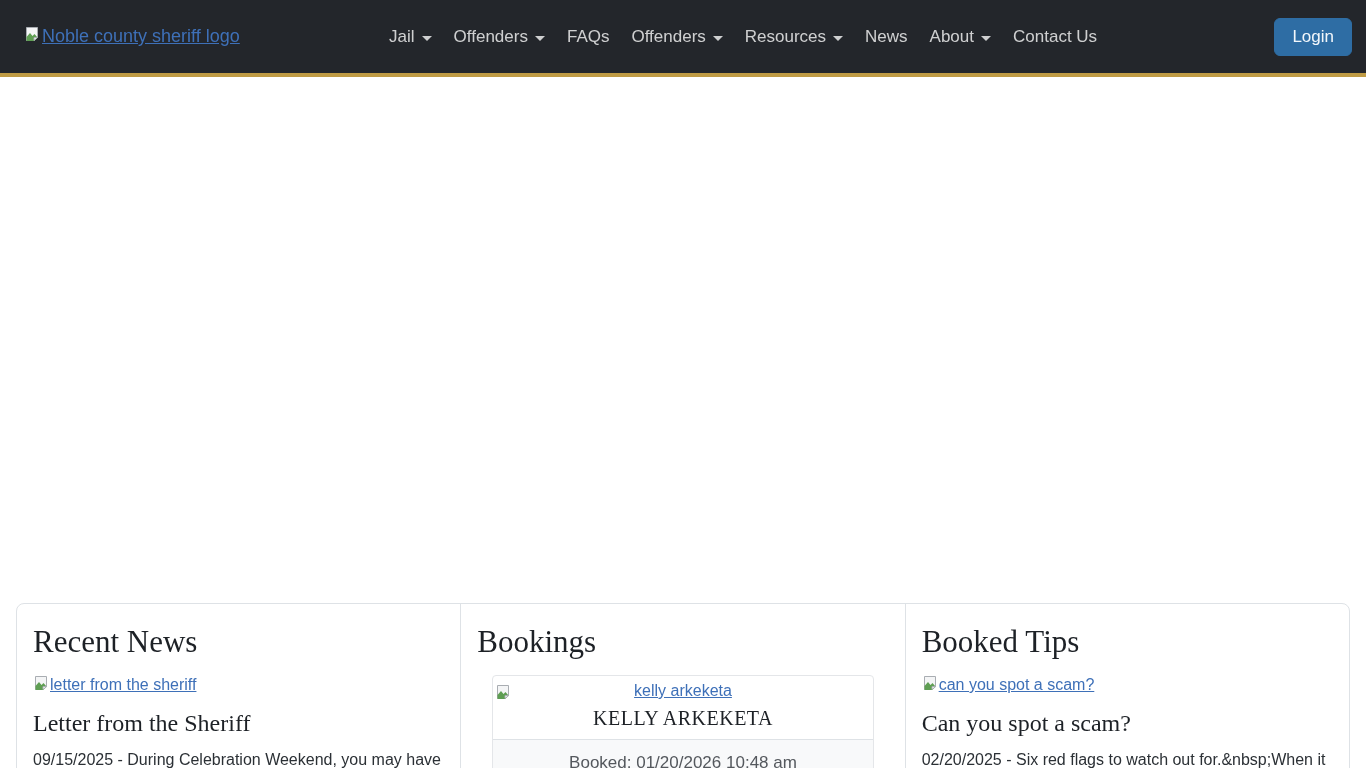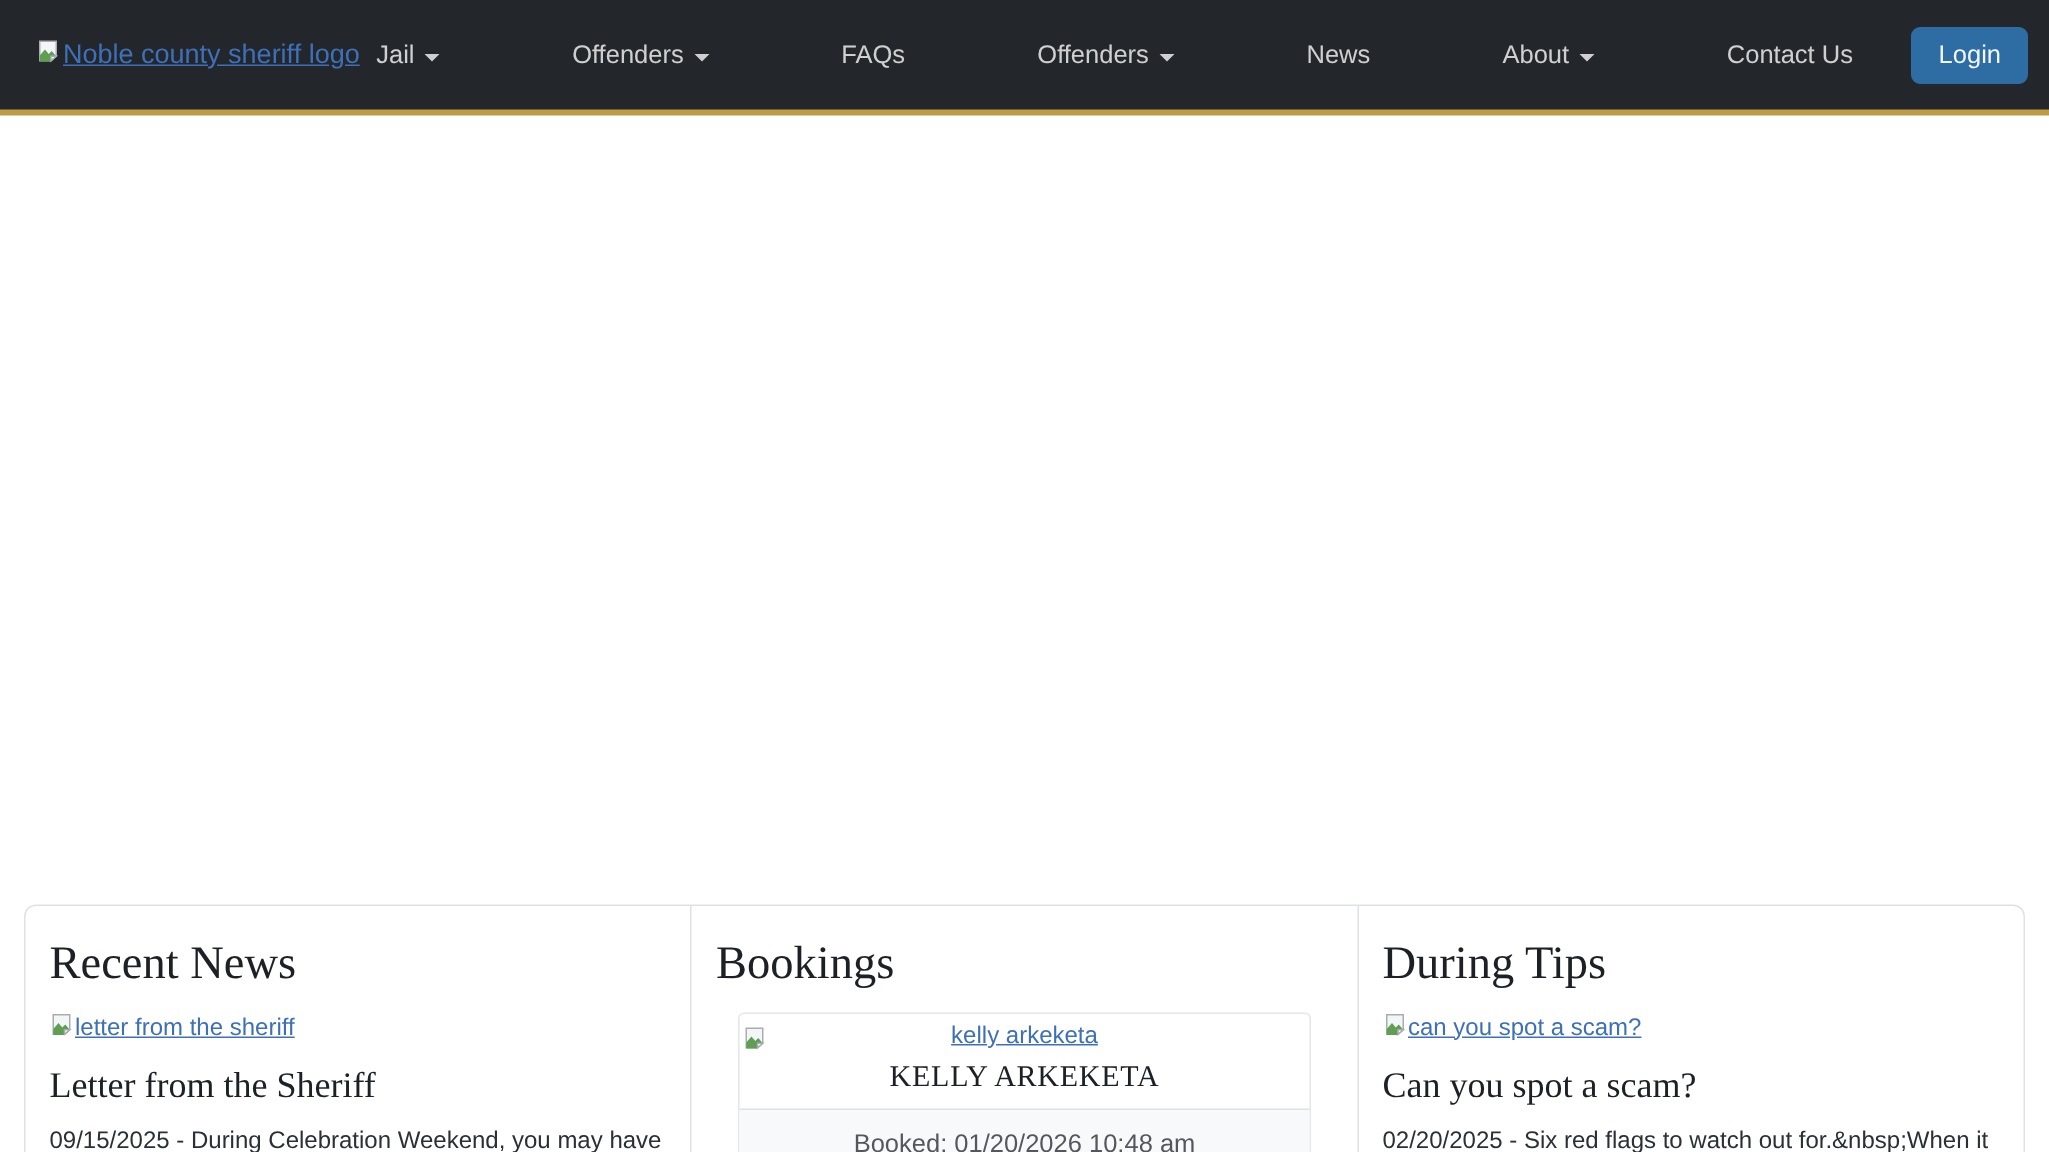--- a/index.html
+++ b/index.html
@@ -20,21 +20,21 @@
     padding: 0 14px;
   }
   .brand {
     display: inline-flex; align-items: flex-start; gap: 2px;
     margin-left: 10px;
     color: #3e70b8; text-decoration: underline;
     font-size: 18px; cursor: pointer; white-space: nowrap;
   }
   .nav {
     flex: 1;
-    display: flex; justify-content: space-between; align-items: center;
+    display: flex; justify-content: center; align-items: center;
   }
   .nav a {
     color: rgba(255,255,255,0.78);
     font-size: 17px;
     padding: 8px 11px;
     text-decoration: none;
     display: inline-flex; align-items: center; gap: 7px;
     white-space: nowrap; cursor: pointer;
   }
   .caret {
@@ -146,20 +146,24 @@
       </a>
     <a>
         <span>Offenders</span>
         <span class="caret"></span>
       </a>
     <a>
         <span>FAQs</span>
       </a>
     <a>
         <span>Offenders</span>
+        <span class="caret"></span>
+      </a>
+    <a>
+        <span>Resources</span>
         <span class="caret"></span>
       </a>
     <a>
         <span>News</span>
       </a>
     <a>
         <span>About</span>
         <span class="caret"></span>
       </a>
     <a>
@@ -204,21 +208,21 @@
           </svg>
         </span>
         <a class="booking-link">kelly arkeketa</a>
       </div>
       <div class="booking-name">KELLY ARKEKETA</div>
       <div class="booking-footer">Booked: 01/20/2026 10:48 am</div>
     </div>
   </div>
 
   <div class="card-col">
-    <h2 class="section-title">During Tips</h2>
+    <h2 class="section-title">Booked Tips</h2>
     <a class="img-link">
       <span class="broken-icon">
         <svg width="16" height="16" viewBox="0 0 16 16">
           <path d="M2.5 1.5 h11 v10 l-3.5 3 h-7.5 z" fill="#f4f5f6" stroke="#a9adb2" stroke-width="1"></path>
           <path d="M2.5 11 l3.5 -4 l2.5 3 l2 -2 l3 3.5 v0.5 l-3.5 3 h-7.5 z" fill="#5f9e53"></path>
           <path d="M13.5 11.5 l-3.5 3 v-3 z" fill="#ffffff" stroke="#a9adb2" stroke-width="1"></path>
         </svg>
       </span>
       <span>can you spot a scam?</span>
     </a>

